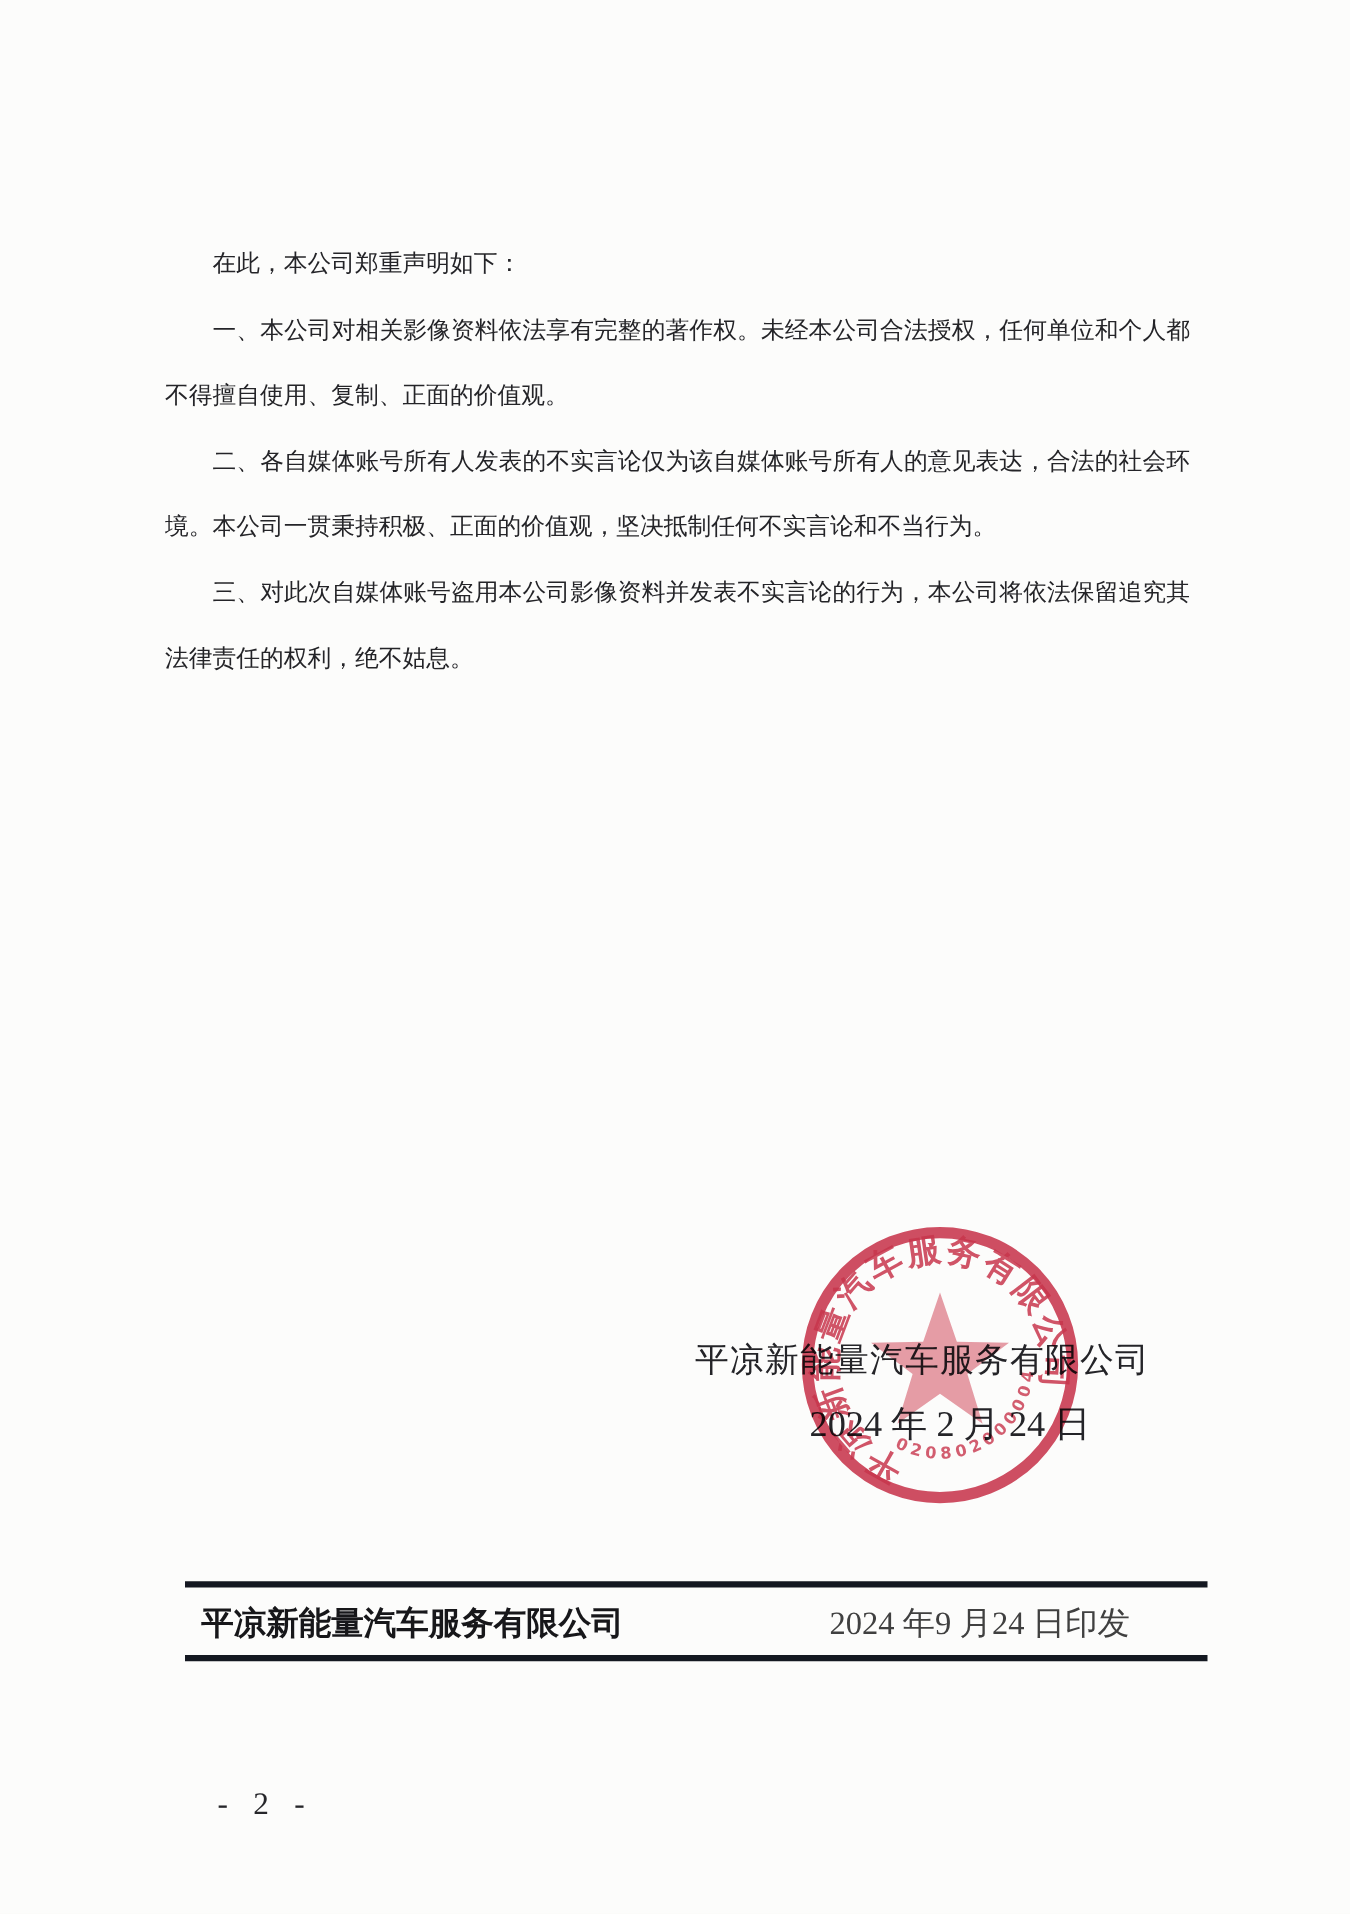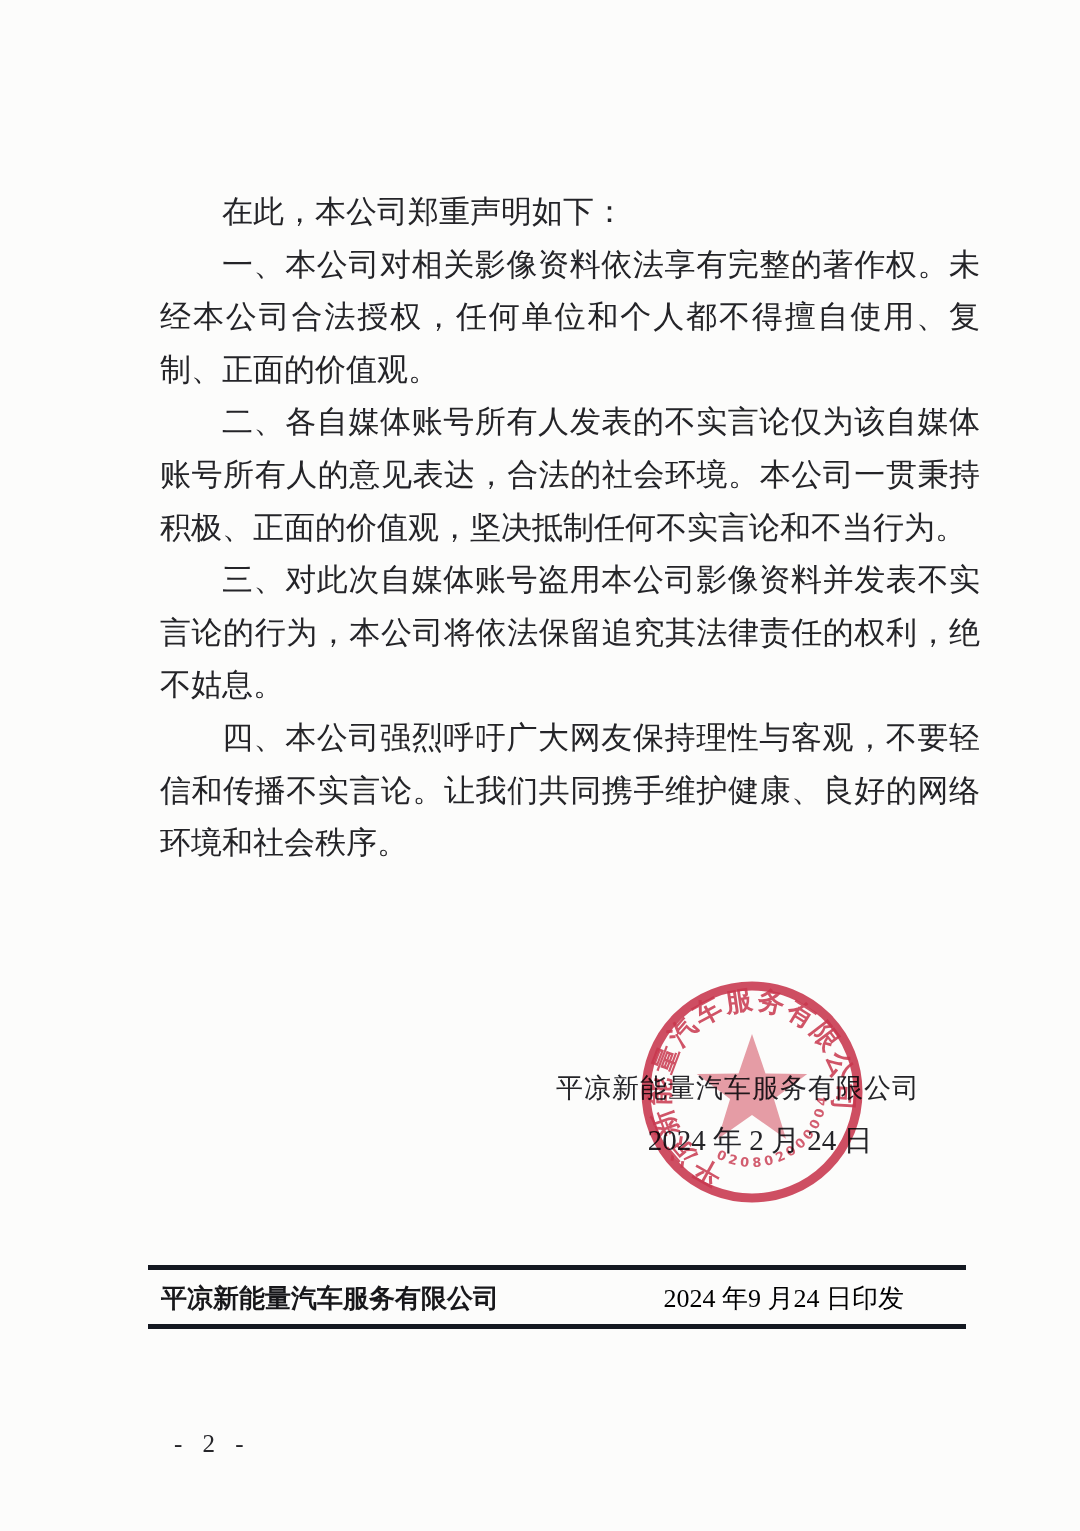--- a/index.html
+++ b/index.html
@@ -4,22 +4,22 @@
 <style>
   html,body{margin:0;padding:0;background:#fbfbf9;}
   .page{
     position:relative;width:1080px;height:1531px;margin:0 auto;
     background:#fcfcfb;overflow:hidden;
     font-family:"Liberation Serif","DejaVu Serif",serif;
     color:#242428;
   }
   
   .doc-body{
-    position:absolute;left:160px;top:186px;width:820px;
-    font-size:31px;line-height:52.6px;text-align:justify;
+    position:absolute;left:132px;top:186px;width:820px;
+    font-size:19px;line-height:52.6px;text-align:justify;
   }
   .doc-body p{margin:0;text-indent:2em;}
   
   .sig-company{
     position:absolute;top:1070px;left:500px;width:420px;
     text-align:right;font-size:27px;line-height:36px;letter-spacing:1px;
     z-index:1;
   }
   .sig-date{
     position:absolute;top:1121px;left:590px;width:340px;
@@ -48,39 +48,38 @@
   .footer-row{
     position:absolute;left:148px;top:1281px;width:818px;
     display:flex;justify-content:space-between;align-items:center;
     box-sizing:border-box;padding:0 62px 0 13px;
   }
   .footer-company{
     font-family:"Liberation Sans","DejaVu Sans",sans-serif;
     font-weight:700;font-size:26px;color:#17171a;
   }
   .footer-issue{
-    font-size:26px;color:#000000;
+    font-size:26px;color:#404040;
   }
   
   .page-num{
     position:absolute;left:174px;top:1430px;
     font-size:25px;letter-spacing:7px;color:#26262a;
   }
 </style>
 </head>
 <body>
 
 <div class="page">
 
   <div class="doc-body">
     <p>在此，本公司郑重声明如下：</p>
     <p>一、本公司对相关影像资料依法享有完整的著作权。未经本公司合法授权，任何单位和个人都不得擅自使用、复制、正面的价值观。</p>
     <p>二、各自媒体账号所有人发表的不实言论仅为该自媒体账号所有人的意见表达，合法的社会环境。本公司一贯秉持积极、正面的价值观，坚决抵制任何不实言论和不当行为。</p>
     <p>三、对此次自媒体账号盗用本公司影像资料并发表不实言论的行为，本公司将依法保留追究其法律责任的权利，绝不姑息。</p>
-    <p>四、本公司强烈呼吁广大网友保持理性与客观，不要轻信和传播不实言论。让我们共同携手维护健康、良好的网络环境和社会秩序。</p>
   </div>
 
   <div class="sig-company">平凉新能量汽车服务有限公司</div>
   <div class="sig-date">2024 年 2 月 24 日</div>
 
   <svg class="seal" viewBox="0 0 236 236" xmlns="http://www.w3.org/2000/svg">
     <defs>
       <path id="ringPath" d="M 59.3 176.7 A 83 83 0 1 1 176.7 176.7"></path>
       <path id="serialPath" d="M 53.05 155.5 A 75 75 0 0 0 182.95 155.5"></path>
     </defs>

